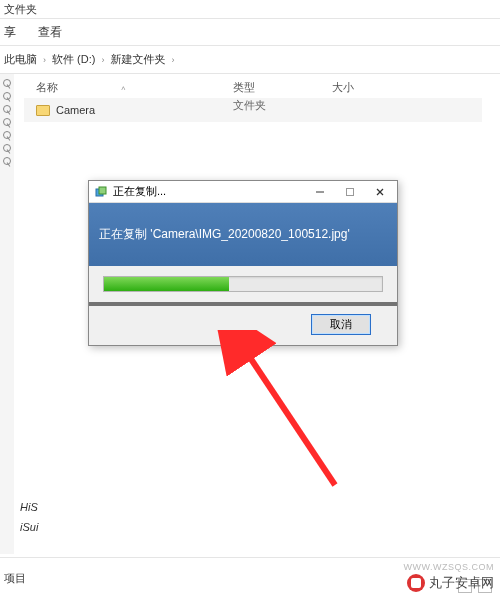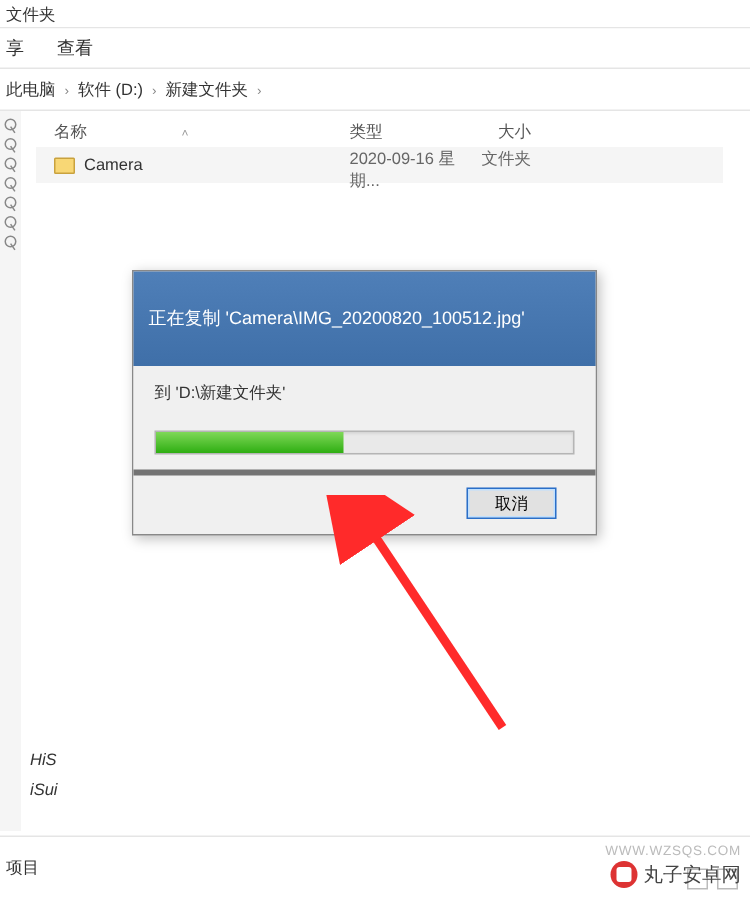--- a/index.html
+++ b/index.html
@@ -104,48 +104,69 @@
   <div class="col-type">类型</div>
   <div class="col-size">大小</div>
 </div>
 
 <div class="filearea">
   <div class="filerow">
     <div class="fname">
       <div class="folder-ico"></div>
       <span>Camera</span>
     </div>
-    <div class="fdate">2020-09-16 星期...</div>
     <div class="ftype">文件夹</div>
   </div>
 </div>
 
 <div class="side-bottom" style="bottom:80px;">
   <div class="side-item">HiS</div>
 </div>
 <div class="side-bottom" style="bottom:60px;">
   <div class="side-item">iSui</div>
 </div>
 
 <div class="statusbar">
   <span>项目</span>
   <div class="view-icons">
     <div class="vicon"></div>
     <div class="vicon"></div>
   </div>
 </div>
 
 <div class="dialog">
+  <div class="dlg-titlebar">
+    <span class="dlg-ico">
+      <svg width="12" height="12" viewBox="0 0 12 12">
+          <rect x="1" y="3" width="7" height="7" fill="#4aa3df" stroke="#2b6fa3"></rect>
+          <rect x="4" y="1" width="7" height="7" fill="#8fd17a" stroke="#3e8f2e"></rect>
+        </svg>
+    </span>
+    <span class="dlg-title">正在复制...</span>
+    <div class="winbtn">
+      <svg width="10" height="10" viewBox="0 0 10 10">
+          <line x1="1" y1="5" x2="9" y2="5" stroke="#333" stroke-width="1"></line>
+        </svg>
+    </div>
+    <div class="winbtn">
+      <svg width="10" height="10" viewBox="0 0 10 10">
+          <rect x="1.5" y="1.5" width="7" height="7" fill="none" stroke="#999" stroke-width="1"></rect>
+        </svg>
+    </div>
+    <div class="winbtn close">
+      <svg width="10" height="10" viewBox="0 0 10 10">
+          <line x1="2" y1="2" x2="8" y2="8" stroke="#333" stroke-width="1.2"></line>
+          <line x1="8" y1="2" x2="2" y2="8" stroke="#333" stroke-width="1.2"></line>
+        </svg>
+    </div>
+  </div>
   <div class="dlg-header">
     <span>正在复制 '</span><span>Camera\IMG_20200820_100512.jpg</span><span>'</span>
   </div>
   <div class="dlg-body">
-    <div class="dlg-dest">
-      <span>到 '</span><span>D:\新建文件夹</span><span>'</span>
-    </div>
     <div class="progress-outer">
       <div class="progress-inner" id="progress-fill" style="width: 45%;"></div>
     </div>
   </div>
   <div class="dlg-footer">
     <span class="btn">取消</span>
   </div>
 </div>
 
 <svg class="arrow" width="200" height="170">

